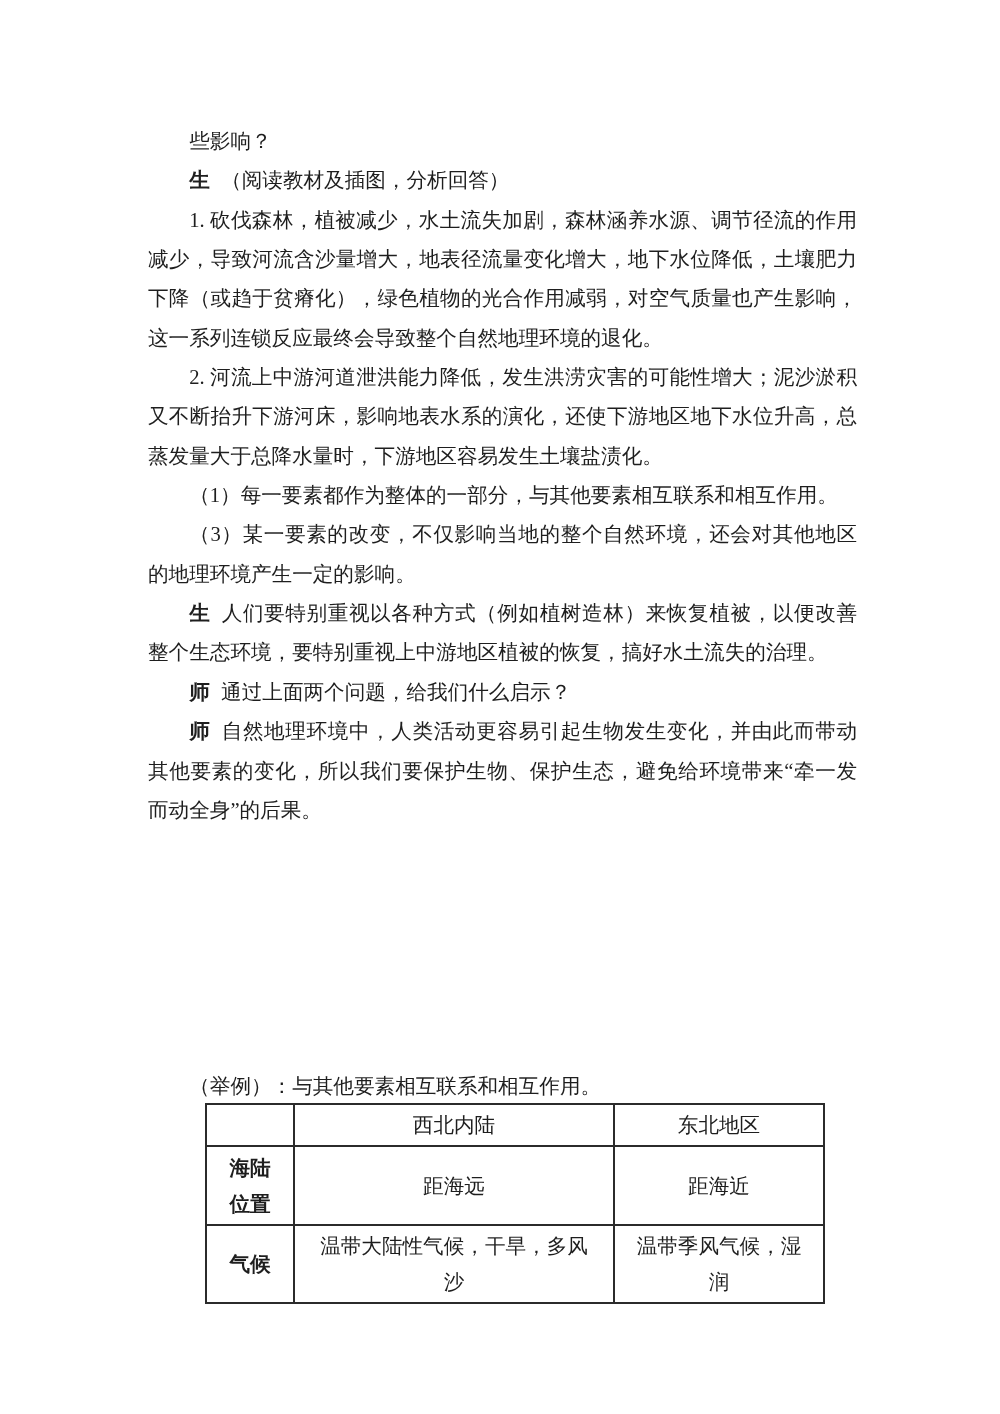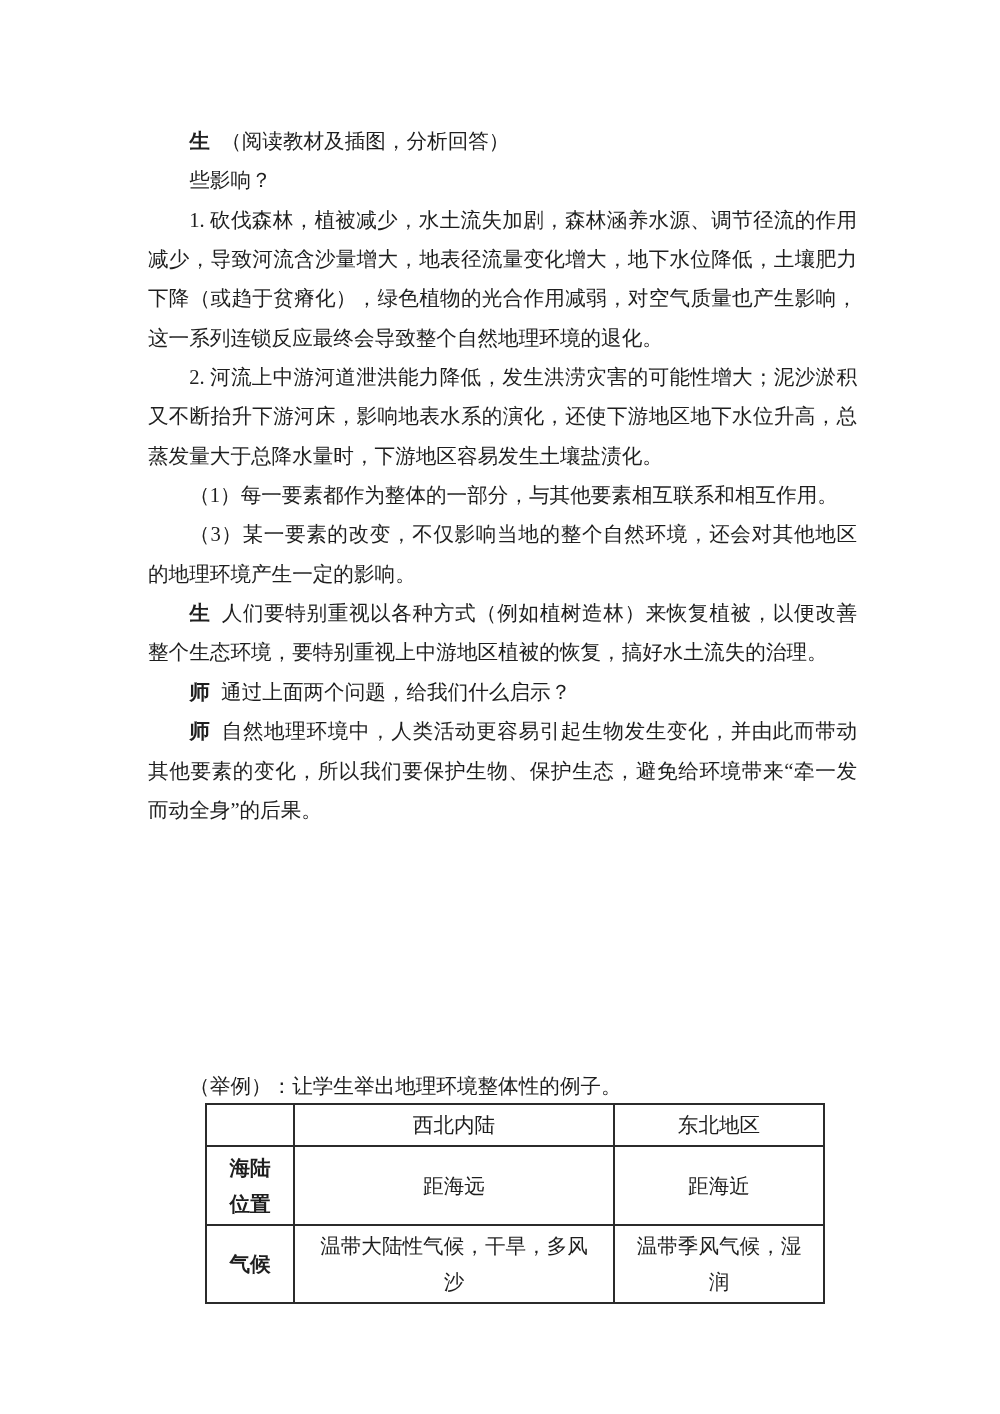--- a/index.html
+++ b/index.html
@@ -58,32 +58,32 @@
   }
   .example-table .hdr-row  { height: 40px; }
   .example-table .row-mid  { height: 79px; }
   .example-table .row-last { height: 42px; }
   .example-table .row-label { font-weight: 700; margin-top: 28px; }
 </style>
 </head>
 <body>
 
 <div class="body-text">
+  <p class="para"><b class="speaker"></b><span>些影响？</span></p>
   <p class="para"><b class="speaker">生</b><span>（阅读教材及插图，分析回答）</span></p>
-  <p class="para"><b class="speaker"></b><span>些影响？</span></p>
   <p class="para"><b class="speaker"></b><span>1. 砍伐森林，植被减少，水土流失加剧，森林涵养水源、调节径流的作用减少，导致河流含沙量增大，地表径流量变化增大，地下水位降低，土壤肥力下降（或趋于贫瘠化），绿色植物的光合作用减弱，对空气质量也产生影响，这一系列连锁反应最终会导致整个自然地理环境的退化。</span></p>
   <p class="para"><b class="speaker"></b><span>2. 河流上中游河道泄洪能力降低，发生洪涝灾害的可能性增大；泥沙淤积又不断抬升下游河床，影响地表水系的演化，还使下游地区地下水位升高，总蒸发量大于总降水量时，下游地区容易发生土壤盐渍化。</span></p>
   <p class="para"><b class="speaker"></b><span>（1）每一要素都作为整体的一部分，与其他要素相互联系和相互作用。</span></p>
   <p class="para"><b class="speaker"></b><span>（3）某一要素的改变，不仅影响当地的整个自然环境，还会对其他地区的地理环境产生一定的影响。</span></p>
   <p class="para"><b class="speaker">生</b><span>人们要特别重视以各种方式（例如植树造林）来恢复植被，以便改善整个生态环境，要特别重视上中游地区植被的恢复，搞好水土流失的治理。</span></p>
   <p class="para"><b class="speaker">师</b><span>通过上面两个问题，给我们什么启示？</span></p>
   <p class="para"><b class="speaker">师</b><span>自然地理环境中，人类活动更容易引起生物发生变化，并由此而带动其他要素的变化，所以我们要保护生物、保护生态，避免给环境带来“牵一发而动全身”的后果。</span></p>
 </div>
 
-<p class="example-caption">（举例）：让学生举出地理环境整体性的例子。</p>
+<p class="example-caption">（举例）：与其他要素相互联系和相互作用。</p>
 
 <table class="example-table">
   <colgroup>
     <col style="width:88px">
     <col style="width:320px">
     <col style="width:210px">
   </colgroup>
   <tbody>
     <tr class="hdr-row">
       <td></td>

